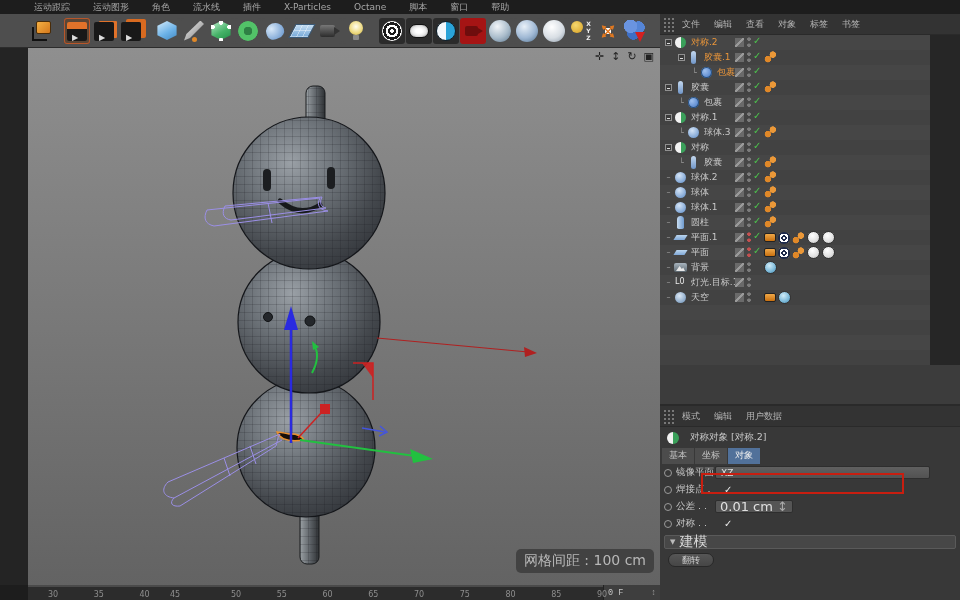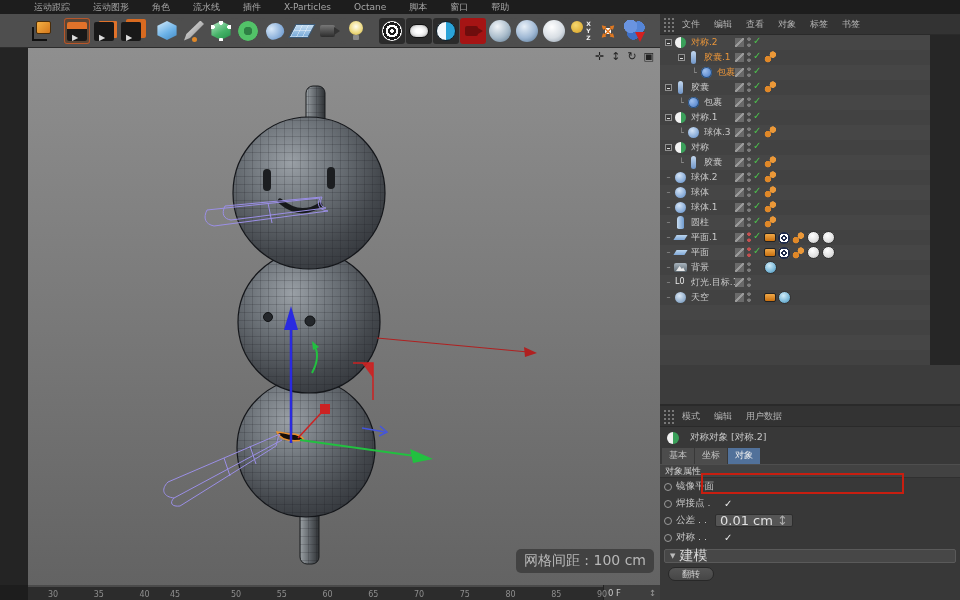--- a/index.html
+++ b/index.html
@@ -117,21 +117,21 @@
   .cbox{width:10px;height:10px;background:#3e3e3e;border:1px solid #6e6e6e;border-radius:2px;flex:none;cursor:pointer;}
   .mrow.disabled .cbox{border-color:#555;}
   .flipbtn{margin:4px 0 0 8px;width:46px;height:14px;border-radius:8px;background:linear-gradient(#565656,#464646);border:1px solid #282828;color:#cfcfcf;font-size:9px;display:flex;align-items:center;justify-content:center;cursor:pointer;}
   .at-bottom{position:absolute;left:0;right:0;bottom:0;height:34px;background:#2f2f2f;border-top:1px solid #4e4e4e;}
 
   
   .timeline{position:absolute;left:28px;top:585px;width:632px;height:15px;background:#2c2c2c;display:flex;}
   .ruler{position:relative;width:575px;height:15px;border-top:2px solid #4a4a4a;}
   .tick{position:absolute;top:3px;font-size:8px;color:#8e8e8e;transform:translateX(-50%);}
   .framefield{width:57px;height:15px;background:#3e3e3e;border-left:1px solid #222;color:#c8c8c8;font-size:8.5px;display:flex;align-items:center;justify-content:space-between;padding:0 4px;}
-  .framefield span{color:#999;}
+  .framefield span{color:#999;font-family:Liberation Mono, monospace;}
   .corner{position:absolute;left:0;top:585px;width:28px;height:15px;background:#1d1d1d;}
   .lstrip{position:absolute;left:0;top:48px;width:28px;height:537px;background:#242424;}
 </style>
 </head>
 <body>
 
 <div class="app">
 
   <div class="menubar" id="menubar">
       <div class="mitem">运动跟踪</div>
@@ -517,25 +517,25 @@
         </div>
       <div class="at-title">
         <span class="oi o-symmetry"></span>
         <span>对称对象 [对称.2]</span>
       </div>
       <div class="at-tabs" id="attabs">
           <div class="at-tab">基本</div>
           <div class="at-tab">坐标</div>
           <div class="at-tab active">对象</div>
         </div>
-      <div class="at-sec">对象属性</div>
       <div id="atrows">
           <div class="prow">
             <span class="radio"></span>
             <span class="plabel">镜像平面</span>
+            <div class="dropdown">XZ</div>
           </div>
           <div class="prow">
             <span class="radio"></span>
             <span class="plabel">焊接点 .</span>
             <span class="pcheck">✓</span>
           </div>
           <div class="prow">
             <span class="radio"></span>
             <span class="plabel">公差 . .</span>
             <div class="stepfield">0.01 cm<span>↕</span></div>

